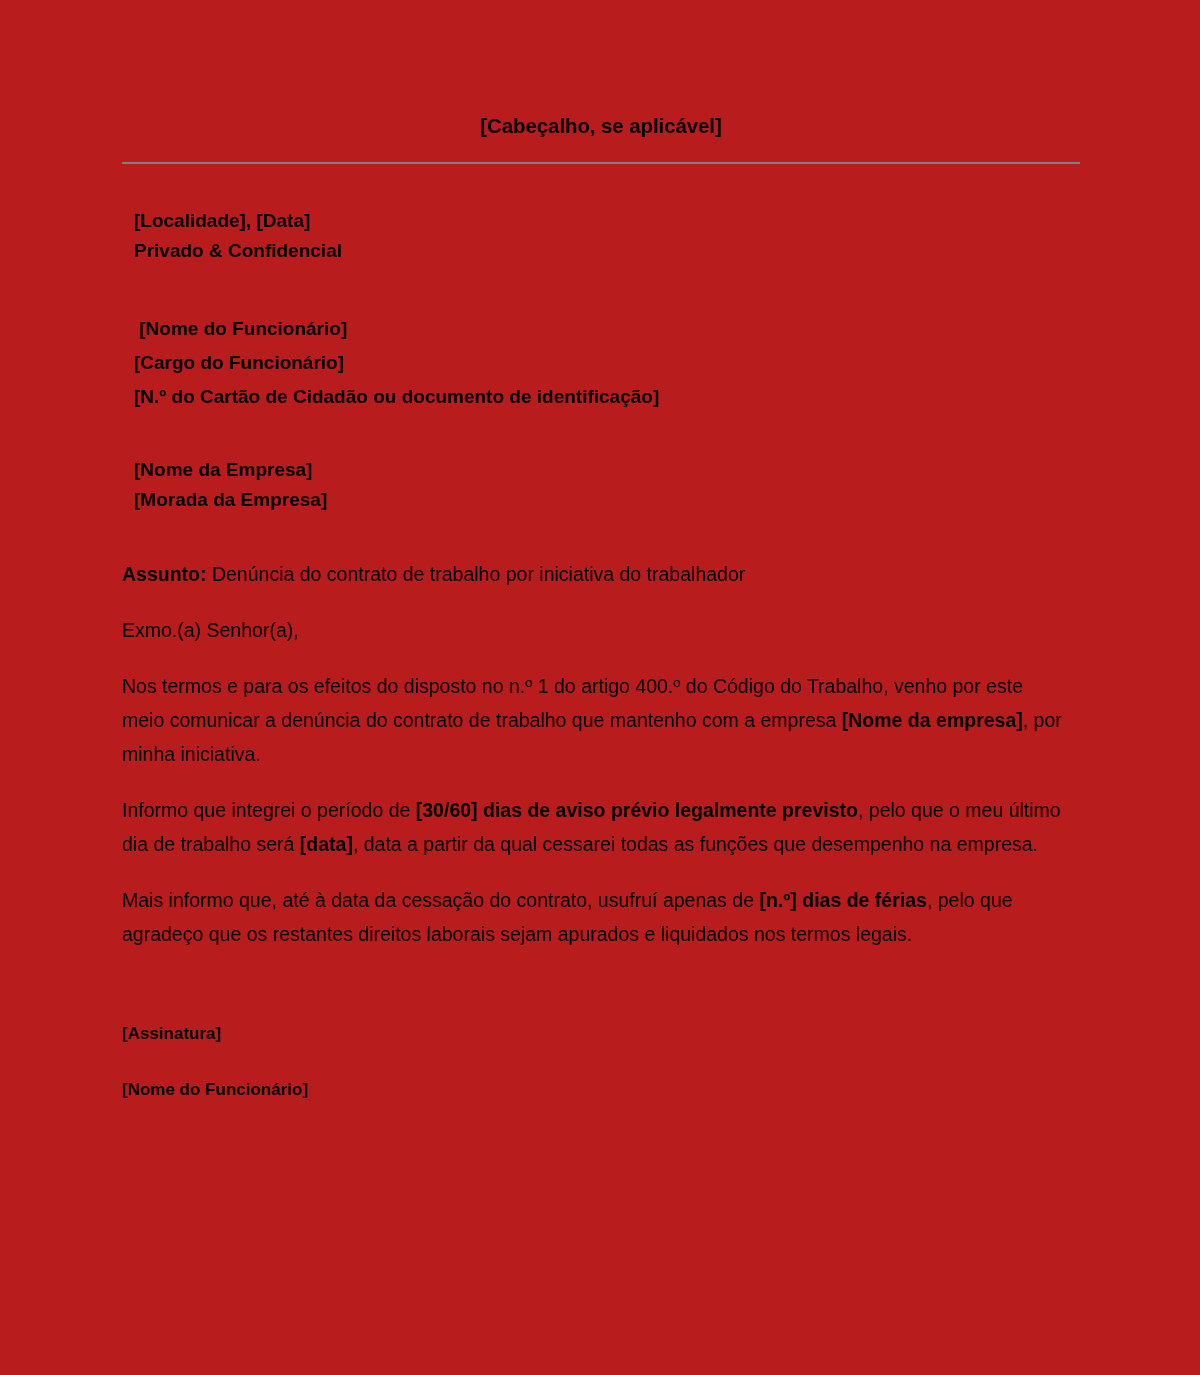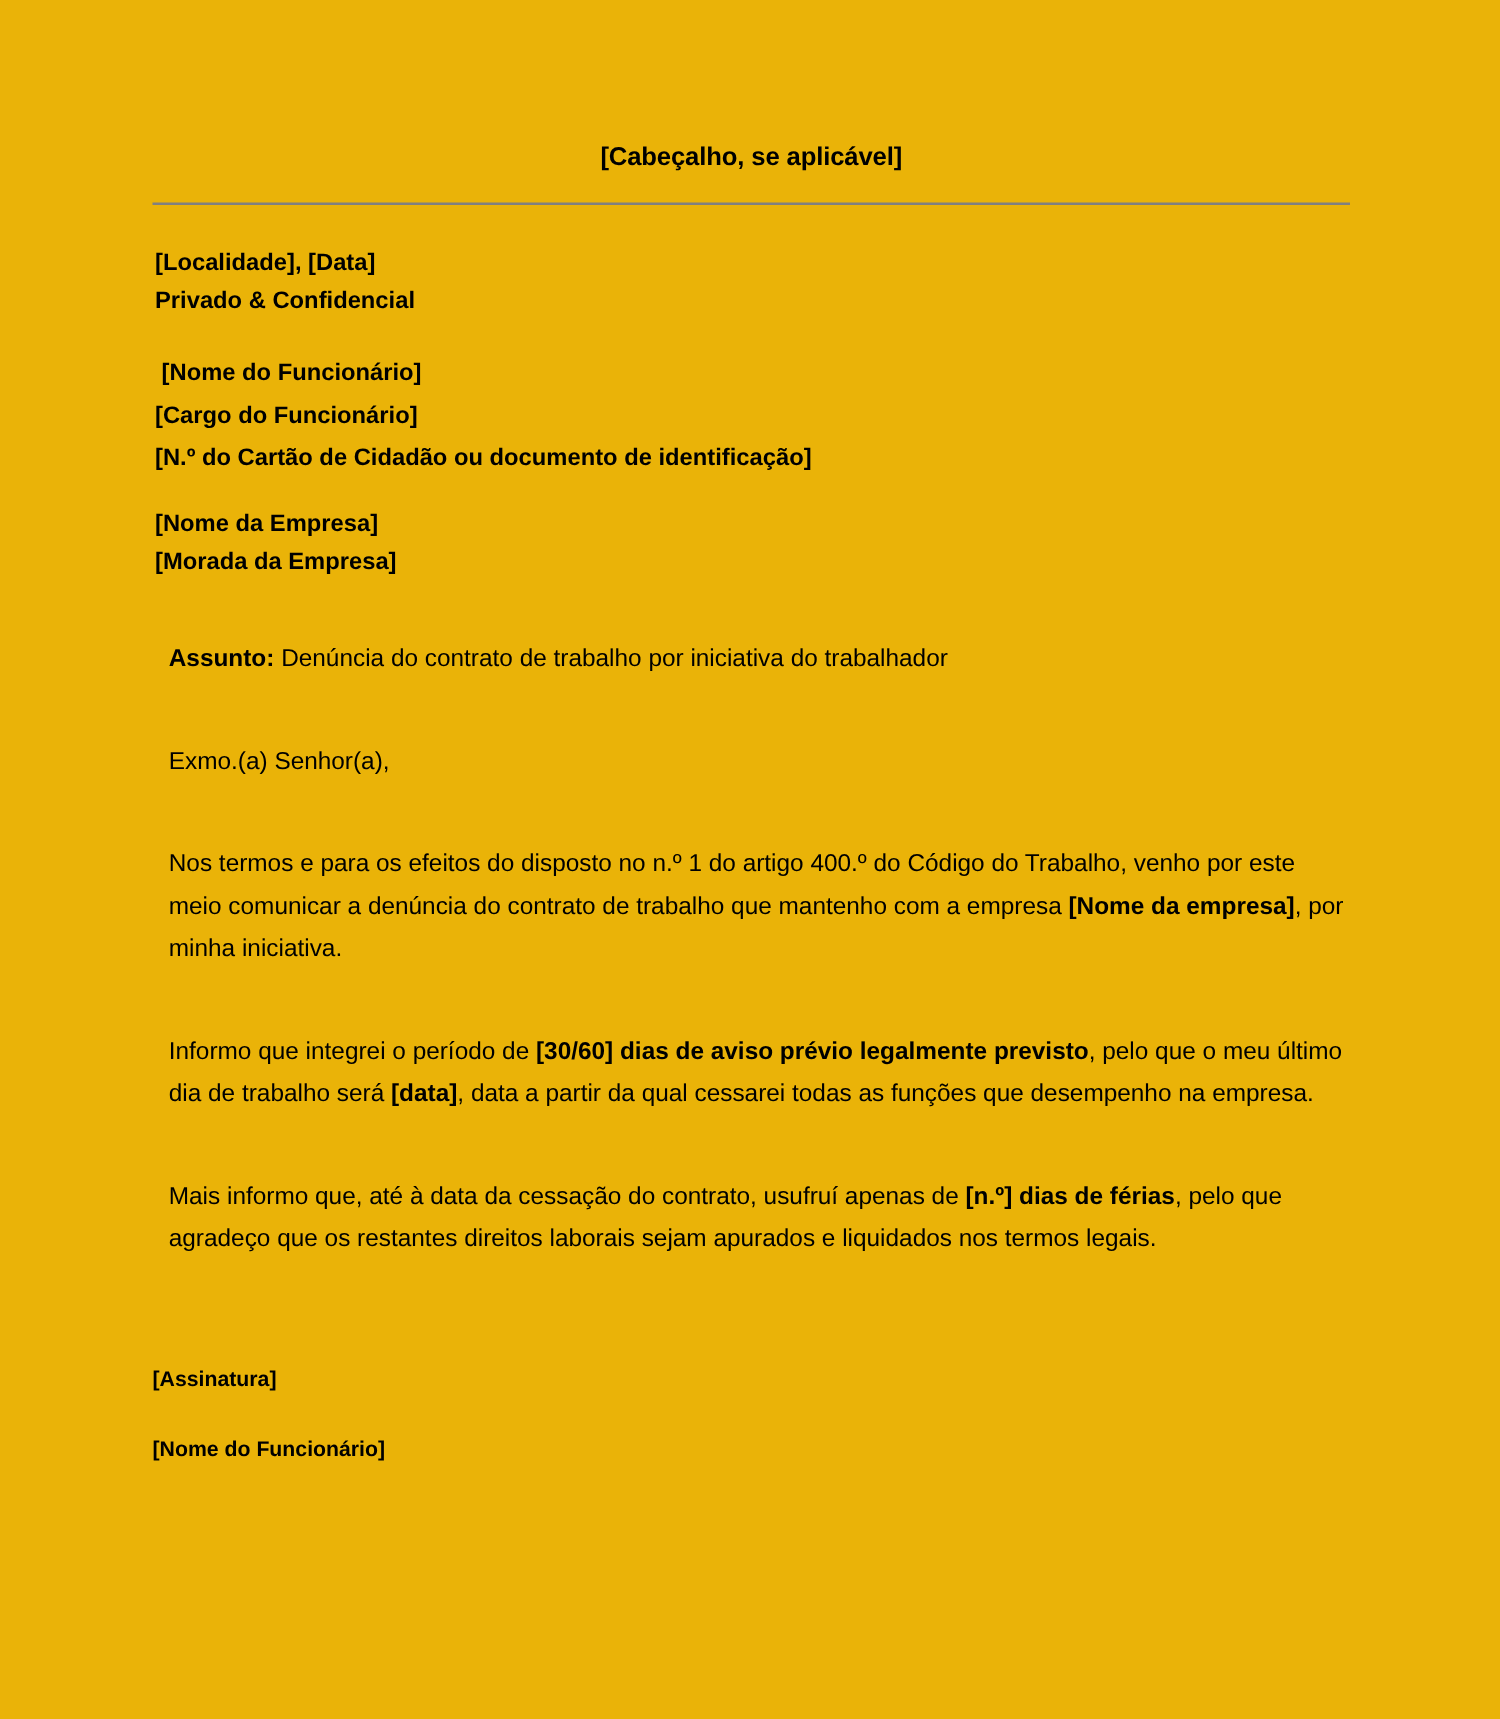--- a/index.html
+++ b/index.html
@@ -14,21 +14,21 @@
     font-family: "Liberation Sans", sans-serif;
     color: #000000;
     -webkit-font-smoothing: antialiased;
   }
   .page {
     width: 1200px;
     height: 1375px;
     box-sizing: border-box;
     padding: 0;
     position: relative;
-    background: #eab308;
+    background: #b91c1c;
     overflow: hidden;
   }
   .content {
     position: absolute;
     left: 122px;
     top: 0;
     width: 958px;
   }
   .doc-title {
     text-align: center;
@@ -40,21 +40,21 @@
     letter-spacing: -0.1px;
   }
   .rule {
     border: 0;
     border-top: 2px solid #808080;
     margin: 22px 0 0 0;
     width: 958px;
     height: 0;
   }
   .block {
-    margin: 2px;
+    margin: 12px;
   }
   .line {
     font-size: 19px;
     line-height: 30px;
     margin: 0;
     white-space: pre-wrap;
   }
   .line.bold {
     font-weight: bold;
   }
@@ -64,21 +64,21 @@
   .spaced-line {
     font-size: 19px;
     line-height: 34px;
     font-weight: bold;
     margin: 0;
     white-space: pre-wrap;
   }
   p.para {
     font-size: 19.5px;
     line-height: 34px;
-    margin: 13px;
+    margin: 0;
     font-weight: normal;
     text-align: left;
     width: 948px;
   }
   p.para b, .line b, .spaced-line b {
     font-weight: bold;
   }
   .sig-line {
     font-size: 17px;
     line-height: 34px;

